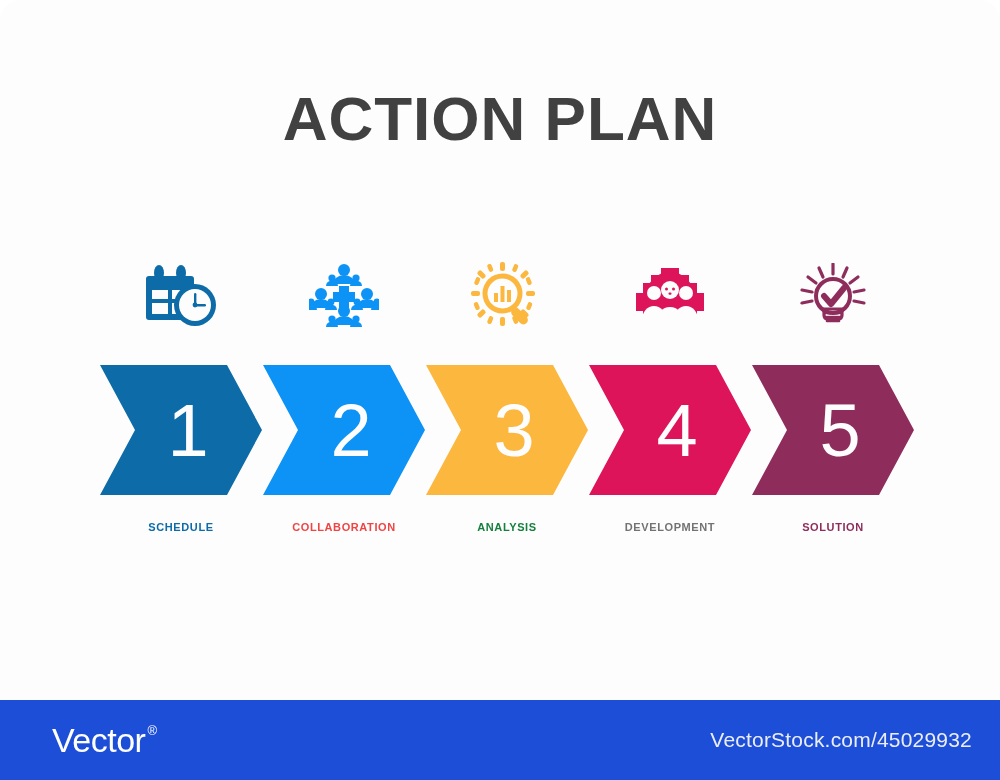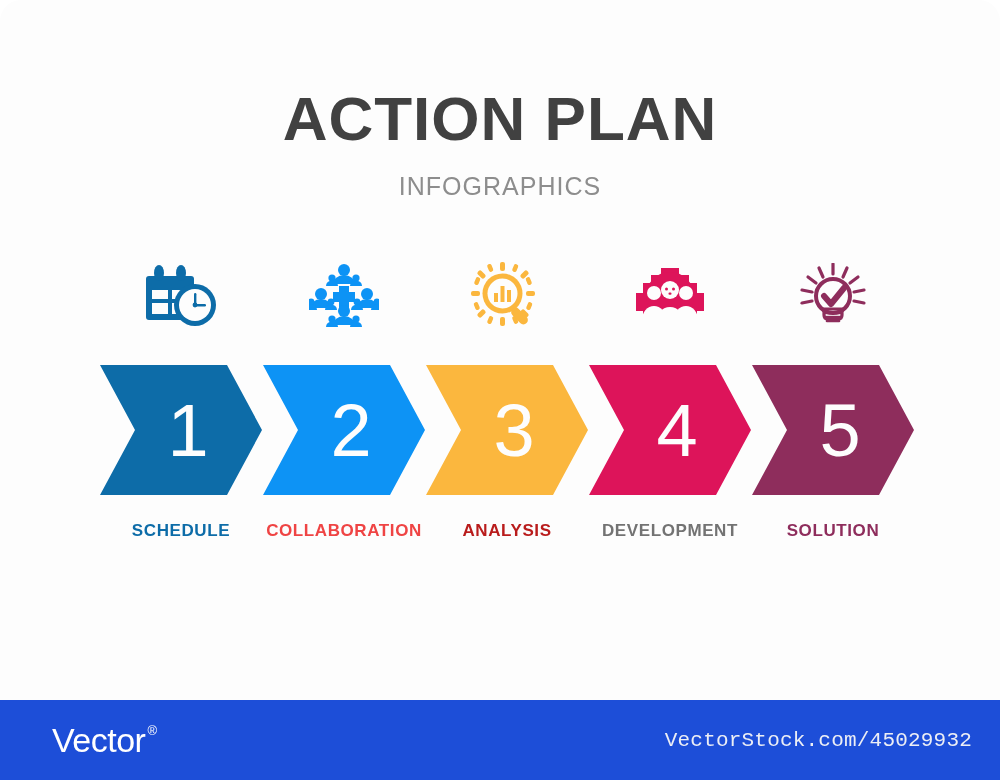--- a/index.html
+++ b/index.html
@@ -104,21 +104,21 @@
     padding-left: 14px;
     box-sizing: border-box;
     pointer-events: none;
   }
   .step-label {
     position: absolute;
     left: 0;
     top: 263px;
     width: 162px;
     text-align: center;
-    font-size: 17px;
+    font-size: 11px;
     font-weight: bold;
     letter-spacing: 0.6px;
     font-family: "Liberation Sans", sans-serif;
   }
 
   
   .footer {
     position: absolute;
     left: 0;
     bottom: 0;
@@ -143,32 +143,31 @@
   .brand-bold  { font-weight: bold; }
   .brand-reg {
     font-size: 13px;
     margin-top: 2px;
     margin-left: 2px;
     font-weight: normal;
   }
   .footer-url {
     color: #eceef5;
     font-size: 21px;
-    font-family: Liberation Mono, monospace;
+    font-family: Liberation Sans, sans-serif;
     letter-spacing: 0.2px;
   }
 </style>
 </head>
 <body>
 
 <div id="canvas">
 
   <div class="header">
     <div class="title">ACTION PLAN</div>
-    <div class="subtitle">INFOGRAPHICS</div>
   </div>
 
   <div class="steps">
 
     <div class="step" style="left:0px;">
       <div class="step-icon">
         <svg width="76" height="66" viewBox="0 0 76 66">
           <g fill="#0d6ca8">
             <rect x="3" y="12" width="48" height="44" rx="3"></rect>
             <rect x="9" y="22" width="36" height="28" fill="#fdfdfd"></rect>
@@ -274,21 +273,21 @@
             <rect x="44" y="44" width="9" height="20" rx="4.5" transform="rotate(-45 48.5 54)"></rect>
           </g>
         </svg>
       </div>
       <div class="step-arrow">
         <svg viewBox="0 0 162 130" preserveAspectRatio="none">
           <polygon points="0,0 127,0 162,65 127,130 0,130 35,65" fill="#fbb73e"></polygon>
         </svg>
       </div>
       <div class="step-num">3</div>
-      <div class="step-label" style="color:#b91c1c;">ANALYSIS</div>
+      <div class="step-label" style="color:#15803d;">ANALYSIS</div>
     </div>
 
     <div class="step" style="left:489px;">
       <div class="step-icon">
         <svg width="74" height="64" viewBox="0 0 74 64">
           <g fill="#dd145a">
             <path d="M10,18 h8 v-8 h10 v-7 h18 v7 h10 v8 h8 v10 h7 v18 h-7 v9 h-54 v-9 h-7 v-18 h7 z"></path>
             <circle cx="37" cy="31" r="24"></circle>
             <g fill="#fdfdfd">
               <circle cx="21" cy="28" r="7"></circle>

